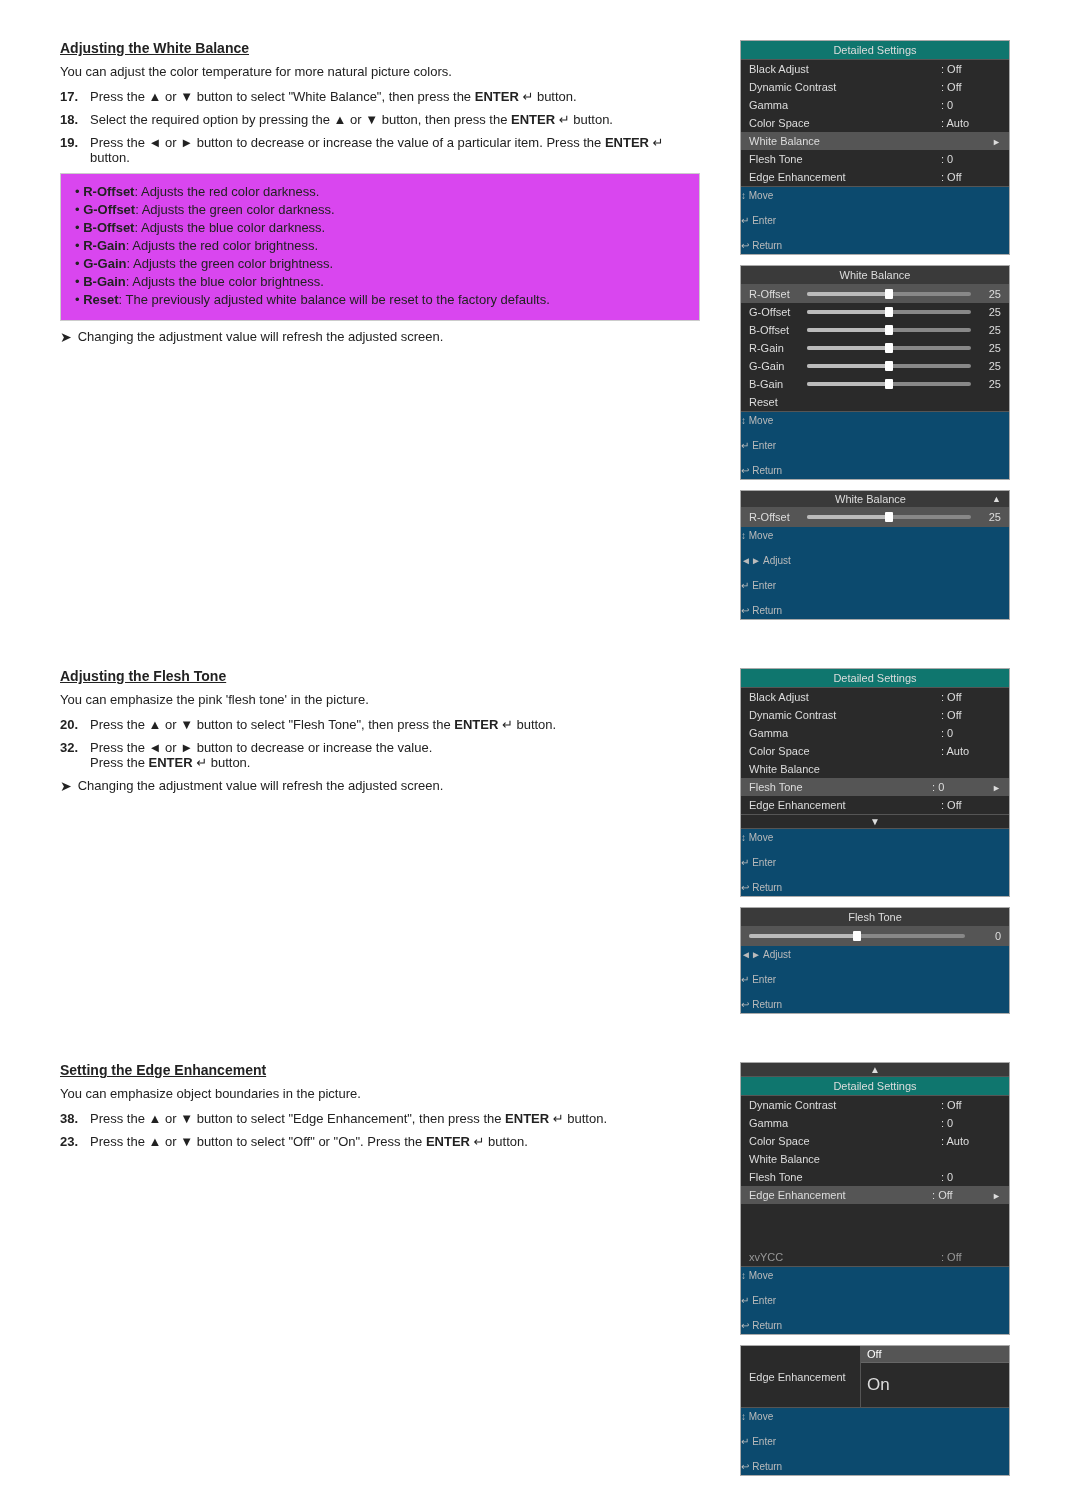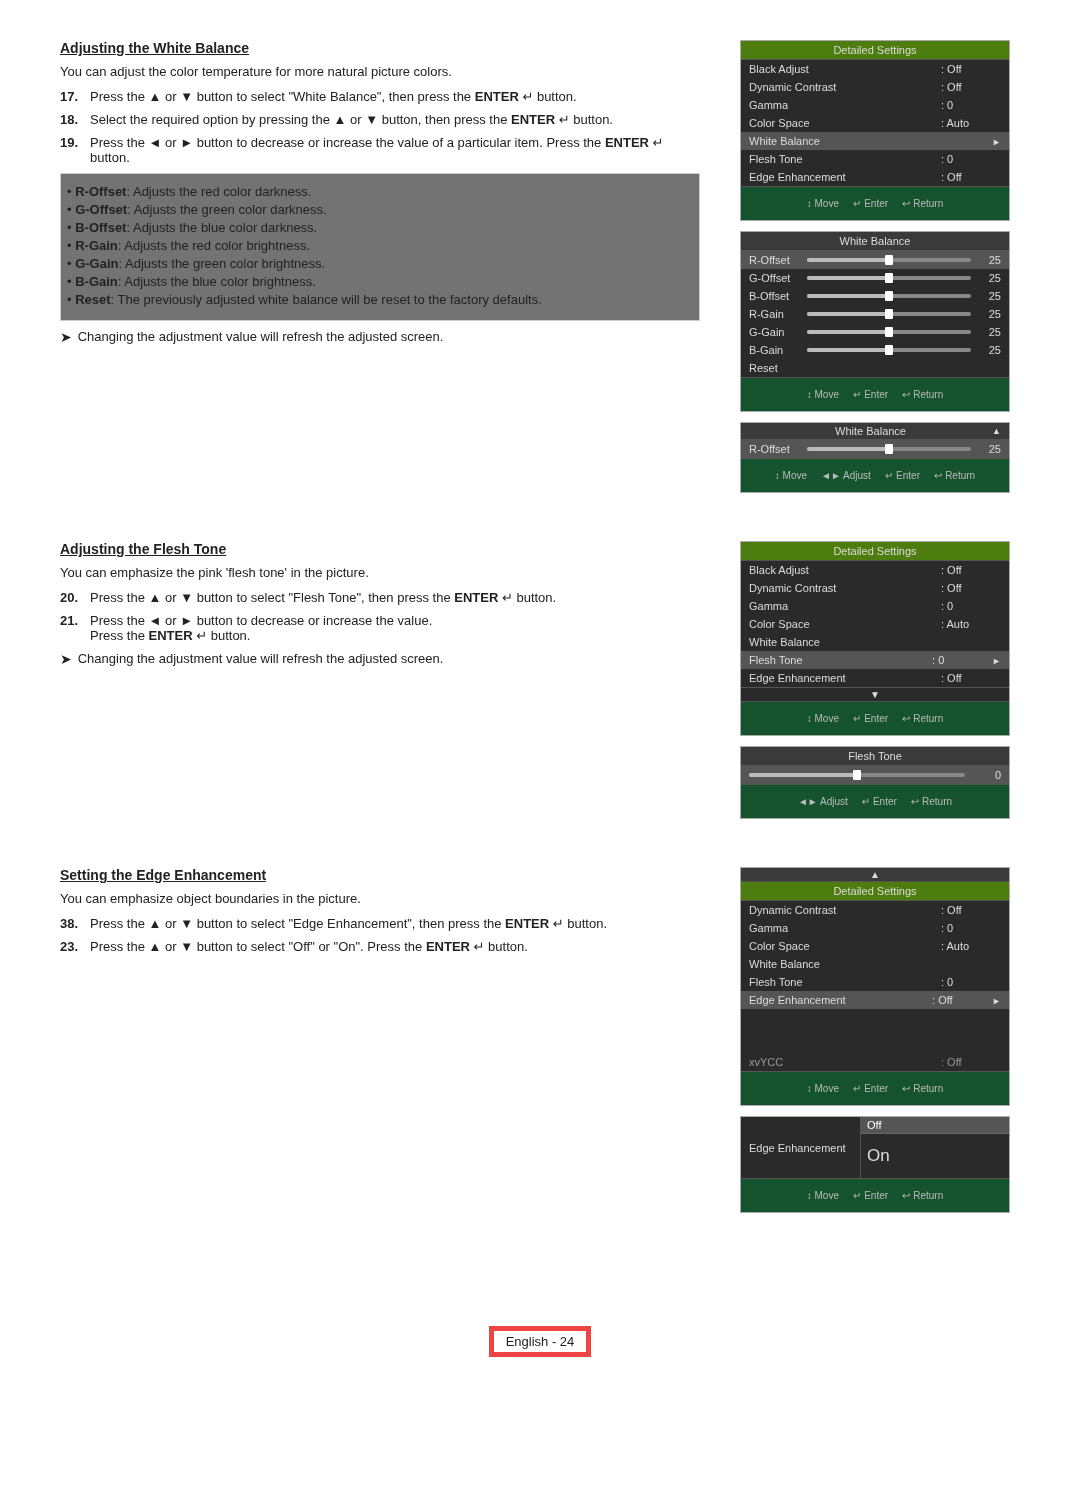--- a/index.html
+++ b/index.html
@@ -68,24 +68,24 @@
     .step-text {
       flex: 1;
     }
 
     .step-text b {
       font-weight: bold;
     }
 
     .bullet-box {
       border: 1px solid #ccc;
-      padding: 10px 6px;
+      padding: 10px 14px;
       margin: 8px 0 8px 0;
       font-size: 13px;
-      background: #737373;
+      background: #d946ef;
     }
 
     .bullet-box li {
       list-style: none;
       margin-bottom: 3px;
     }
 
     .bullet-box li::before {
       content: "• ";
     }
@@ -106,21 +106,21 @@
     .ui-panel {
       border: 1px solid #aaa;
       background: #2a2a2a;
       color: #eee;
       font-size: 11px;
       width: 270px;
     }
 
     .ui-panel-title {
       text-align: center;
-      background: #4d7c0f;
+      background: #0f766e;
       padding: 3px 0;
       font-size: 11px;
       color: #ddd;
       border-bottom: 1px solid #555;
     }
 
     .ui-panel-row {
       display: flex;
       align-items: center;
       padding: 2px 8px;
@@ -147,25 +147,26 @@
 
     .ui-panel-row-arrow {
       color: #ddd;
       font-size: 10px;
     }
 
     .ui-panel-footer {
       display: flex;
       justify-content: center;
       gap: 14px;
-      padding: 11px 0;
+      padding: 3px 0;
       border-top: 1px solid #555;
       font-size: 10px;
       color: #bbb;
-      background: #14532d;
+      background: #0c4a6e;
+      flex-direction: column;
     }
 
     .ui-panel-footer span {
       display: flex;
       align-items: center;
       gap: 2px;
     }
 
     
     .slider-panel {
@@ -451,21 +452,21 @@
       <div class="section-title">Adjusting the Flesh Tone</div>
       <div class="section-desc">You can emphasize the pink 'flesh tone' in the picture.</div>
 
       <div class="step">
         <span class="step-num">20.</span>
         <span class="step-text">
           Press the ▲ or ▼ button to select "Flesh Tone", then press the <b>ENTER</b> ↵ button.
         </span>
       </div>
       <div class="step">
-        <span class="step-num">21.</span>
+        <span class="step-num">32.</span>
         <span class="step-text">
           Press the ◄ or ► button to decrease or increase the value.<br>
           Press the <b>ENTER</b> ↵ button.
         </span>
       </div>
 
       <div class="note">
         <span class="note-arrow">➤</span>
         <span>Changing the adjustment value will refresh the adjusted screen.</span>
       </div>

